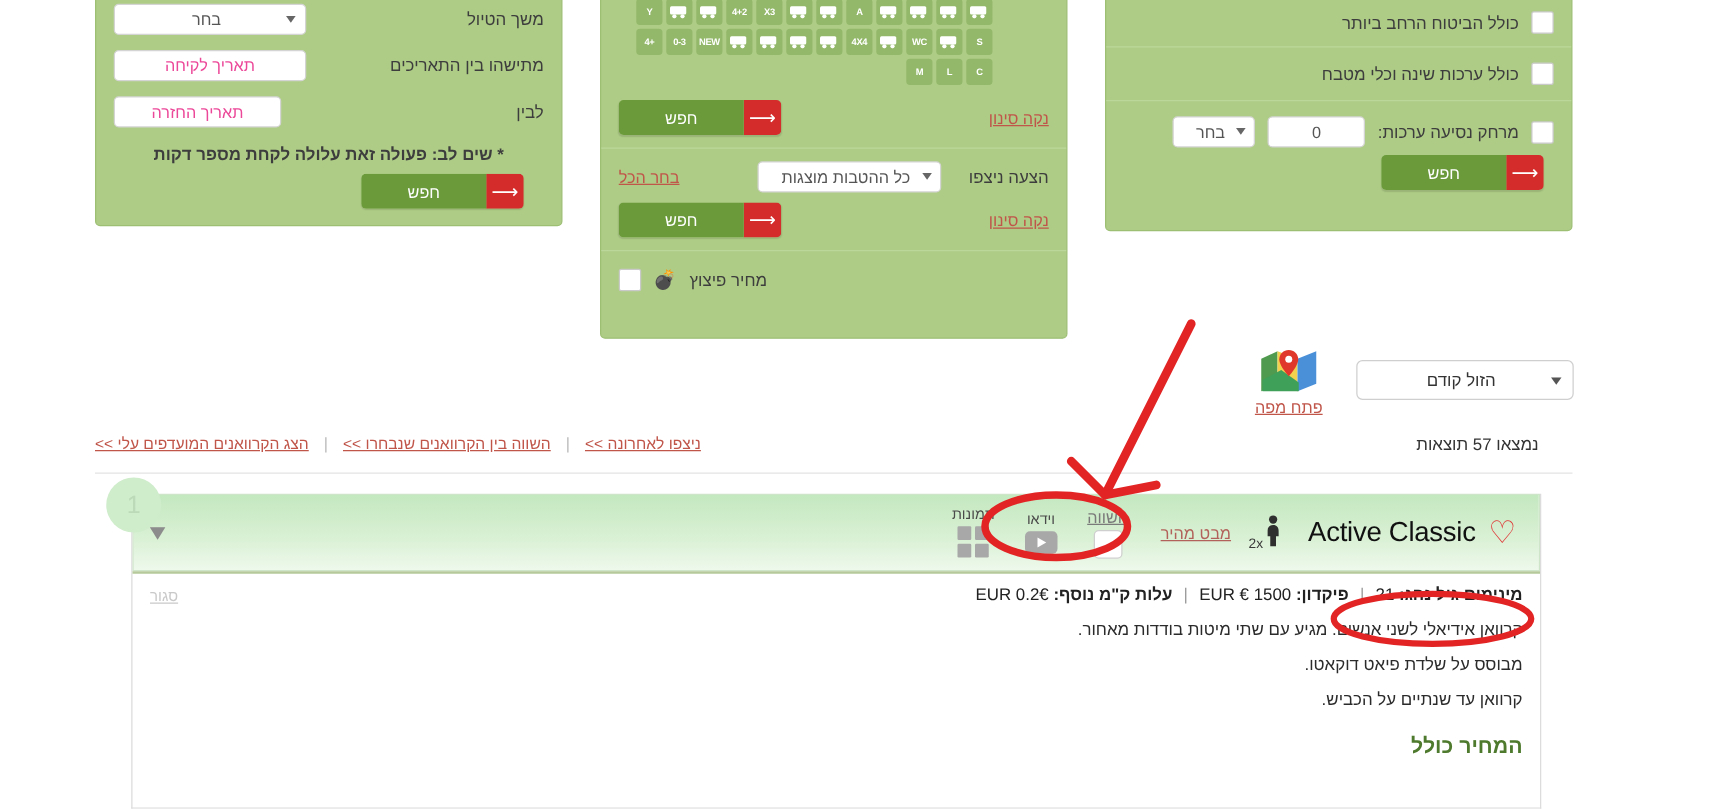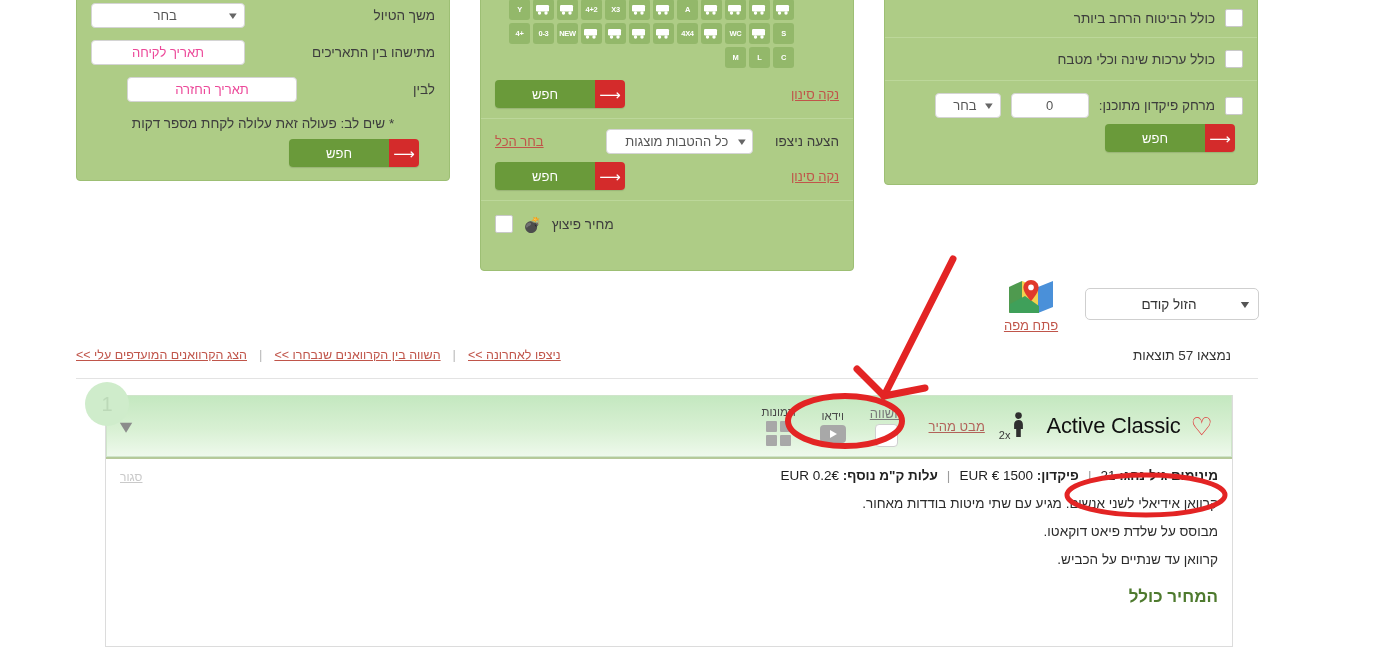--- a/index.html
+++ b/index.html
@@ -26,21 +26,21 @@
     display:flex;
     align-items:center;
     justify-content:flex-start;
     gap:10px;
     padding:6px 14px;
     box-sizing:border-box;
   }
   .sep{border-top:1px solid #bcd79a;}
 
   .lbl{color:#3d3d3d;font-size:13.5px;white-space:nowrap;}
-  .lbl.bold{font-weight:normal;}
+  .lbl.bold{font-weight:bold;}
 
   .fld{
     background:#ffffff;
     border:1px solid #d4d4d4;
     border-radius:4px;
     height:25px;
     box-sizing:border-box;
     display:flex;
     align-items:center;
     padding:0 8px;
@@ -256,21 +256,21 @@
 
     <div class="row">
       <div class="lbl">מתישהו בין התאריכים</div>
       <div class="fld ph" style="width:154px;margin-right:auto;justify-content:center;">
         <span class="val">תאריך לקיחה</span>
       </div>
     </div>
 
     <div class="row">
       <div class="lbl">לבין</div>
-      <div class="fld ph" style="width:170px;margin-right:auto;justify-content:flex-start;margin-left:36px;">
+      <div class="fld ph" style="width:134px;margin-right:auto;justify-content:flex-start;">
         <span class="val">תאריך החזרה</span>
       </div>
     </div>
 
     <div style="text-align:center;padding:8px 14px 0 14px;">
       <span class="lbl bold">* שים לב: פעולה זאת עלולה לקחת מספר דקות</span>
     </div>
 
     <div style="padding:8px 0 0 0;display:flex;justify-content:flex-start;padding-right:30px;">
       <div class="searchbtn">
@@ -470,21 +470,21 @@
 
     <div class="row" style="padding-top:12px;padding-bottom:12px;">
       <span class="cbx" style="width:18px;height:18px;"></span>
       <span class="lbl">כולל ערכות שינה וכלי מטבח</span>
     </div>
 
     <div class="sep"></div>
 
     <div class="row" style="padding-top:12px;padding-bottom:2px;">
       <span class="cbx" style="width:18px;height:18px;"></span>
-      <span class="lbl">מרחק פיקדון מתוכנן:</span>
+      <span class="lbl">מרחק נסיעה ערכות:</span>
       <div class="fld" style="width:78px;">
         <span class="val num">0</span>
       </div>
       <div class="fld" style="width:66px;">
         <span class="chev">▾</span>
         <span class="val">בחר</span>
       </div>
     </div>
 
     <div style="padding:4px 0 0 0;display:flex;justify-content:flex-start;padding-right:22px;">

